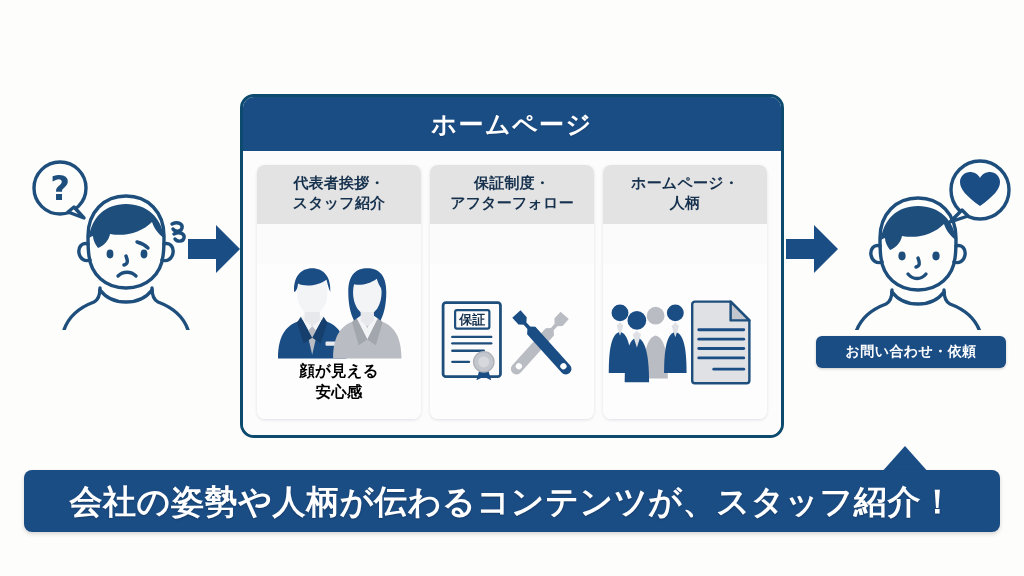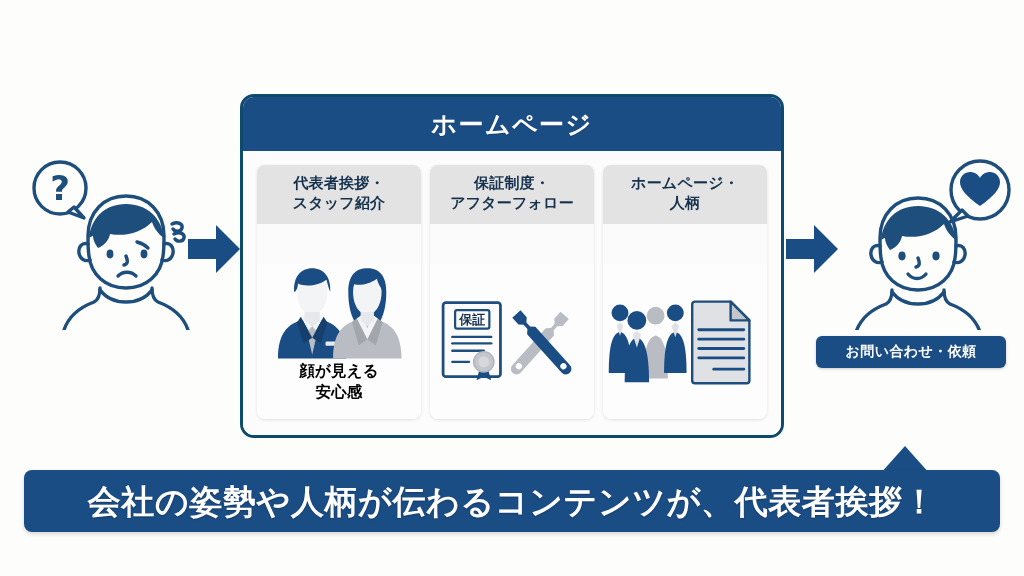--- a/index.html
+++ b/index.html
@@ -412,16 +412,16 @@
     <span>お問い合わせ・依頼</span>
   </div>
 
   <div class="banner-tail">
     <svg viewBox="0 0 50 28" width="50" height="28" aria-hidden="true">
       <path d="M25 0 L50 28 L0 28 Z" fill="#1b4d85"></path>
     </svg>
   </div>
 
   <div class="banner">
-    <div class="banner-text">会社の姿勢や人柄が伝わるコンテンツが、代表者挨拶！</div>
+    <div class="banner-text">会社の姿勢や人柄が伝わるコンテンツが、スタッフ紹介！</div>
   </div>
 
 </div>
 
 </body></html>

